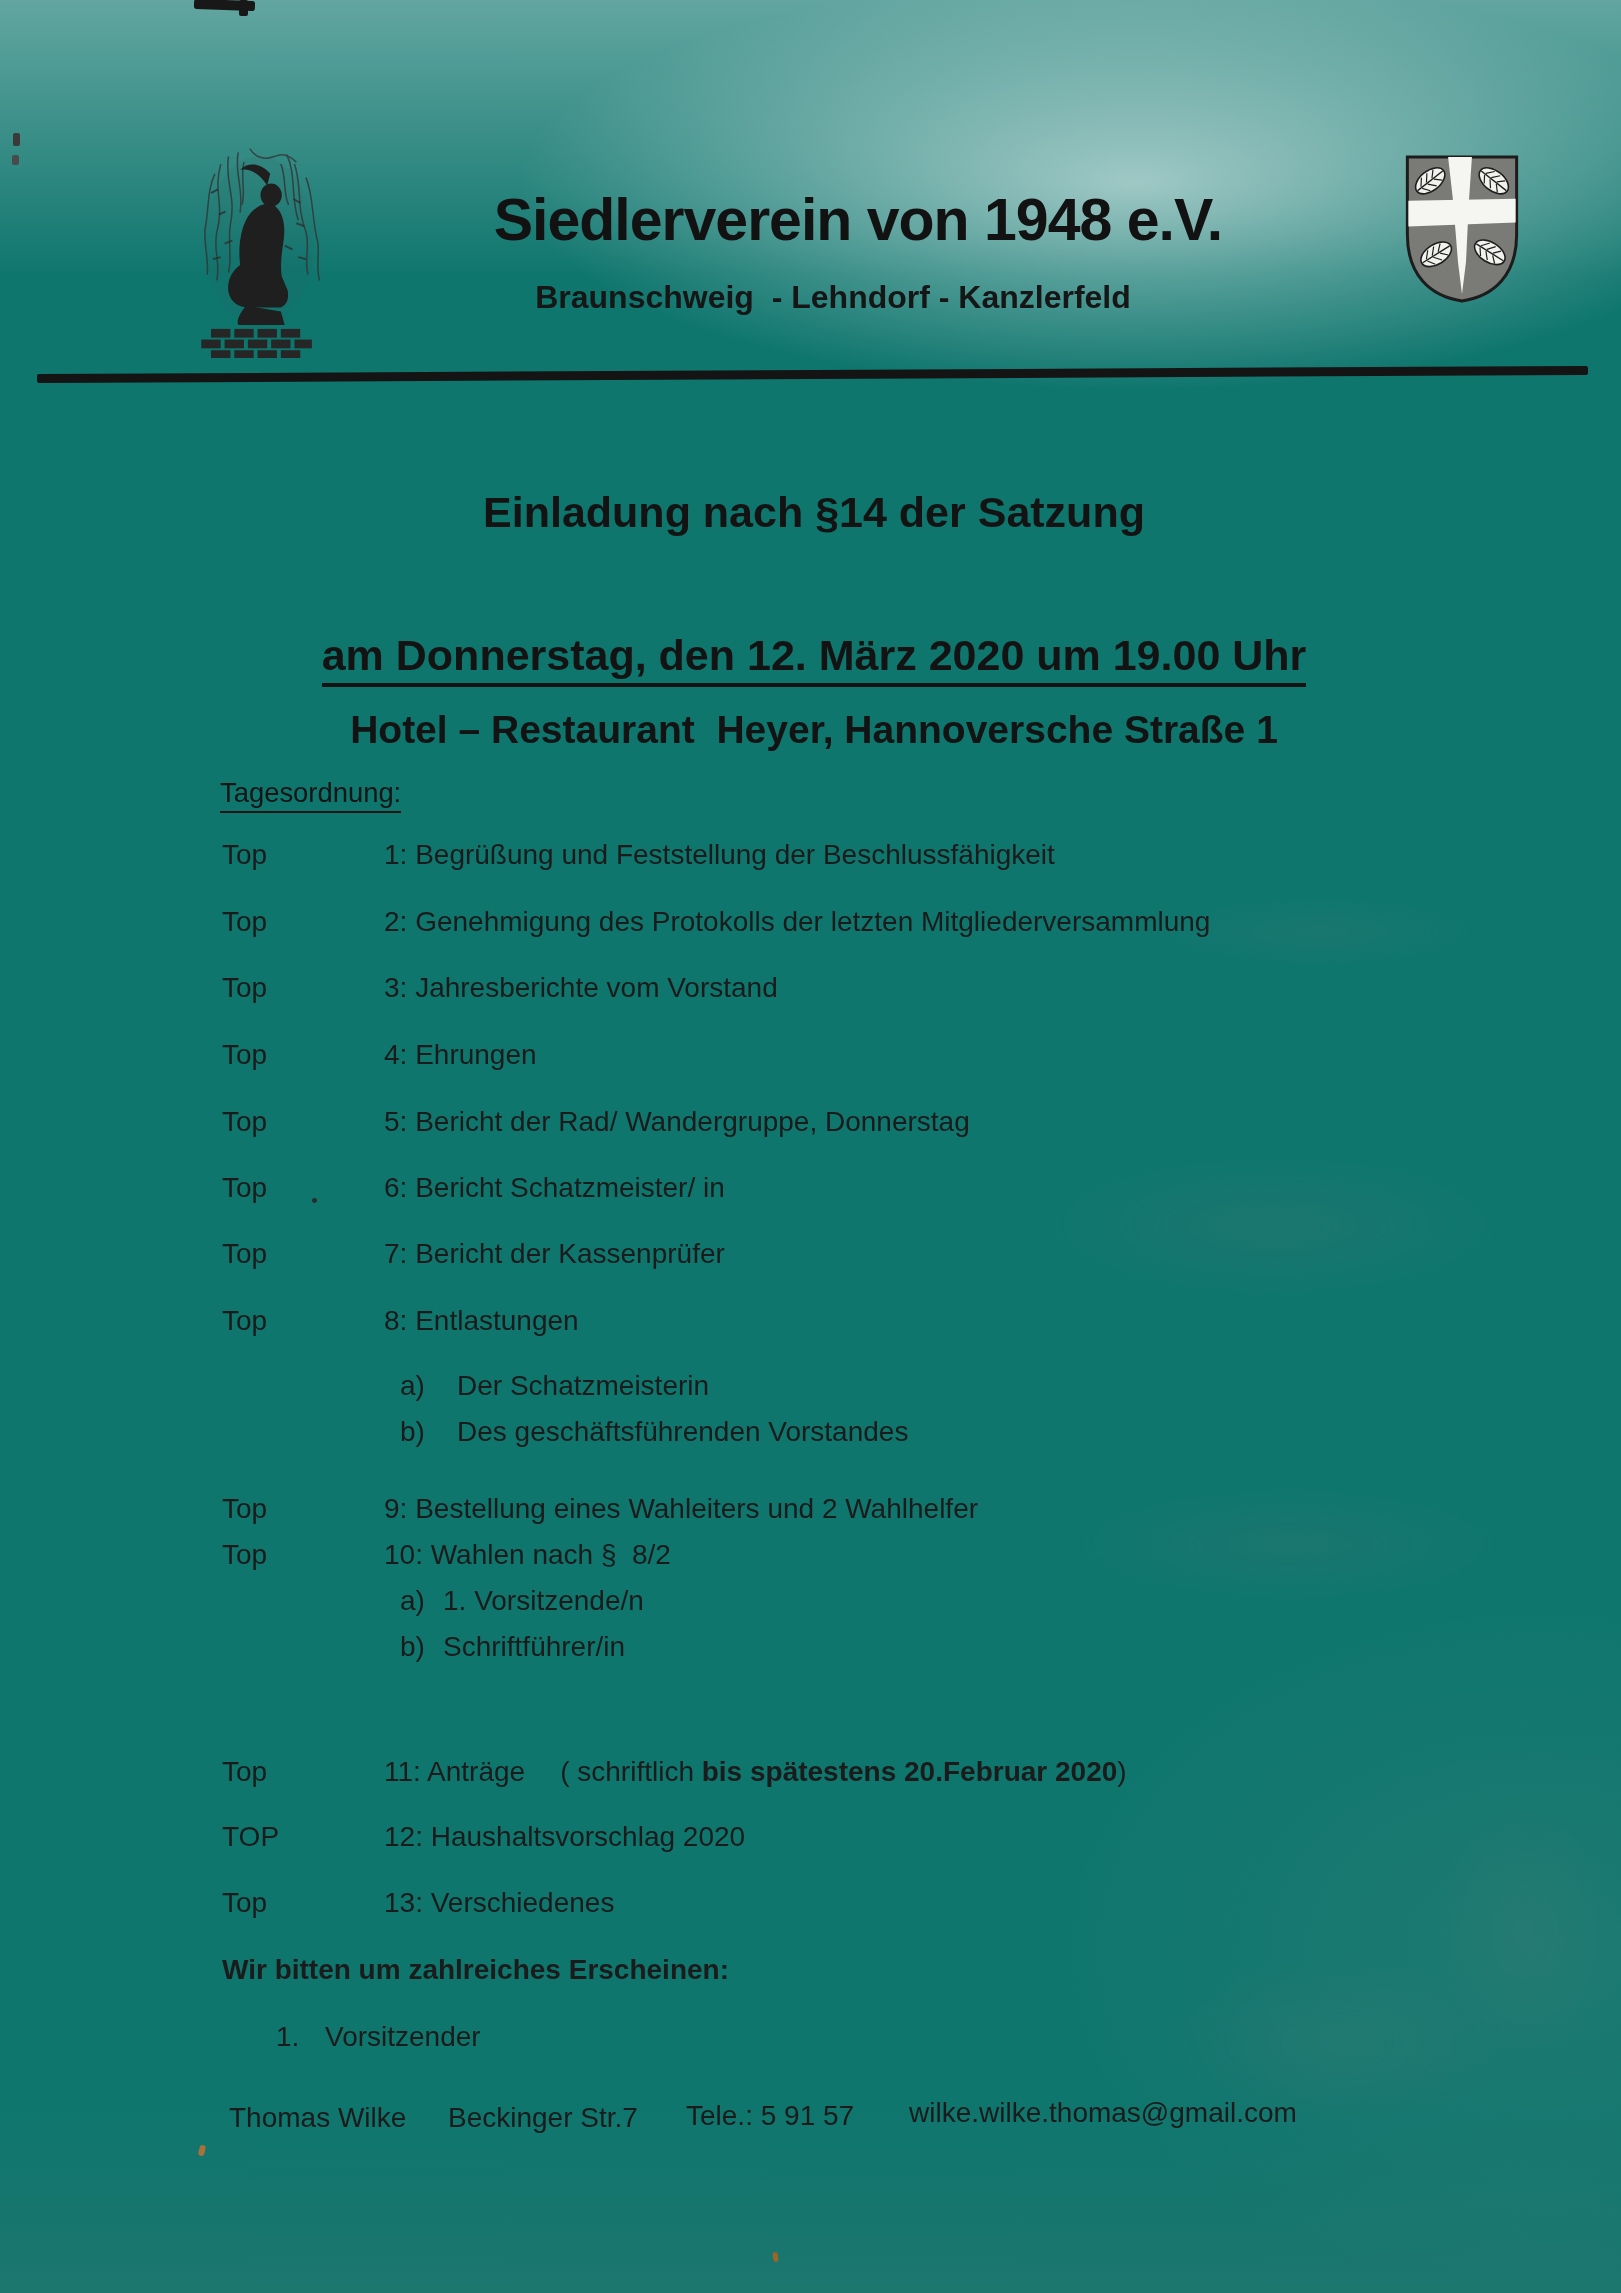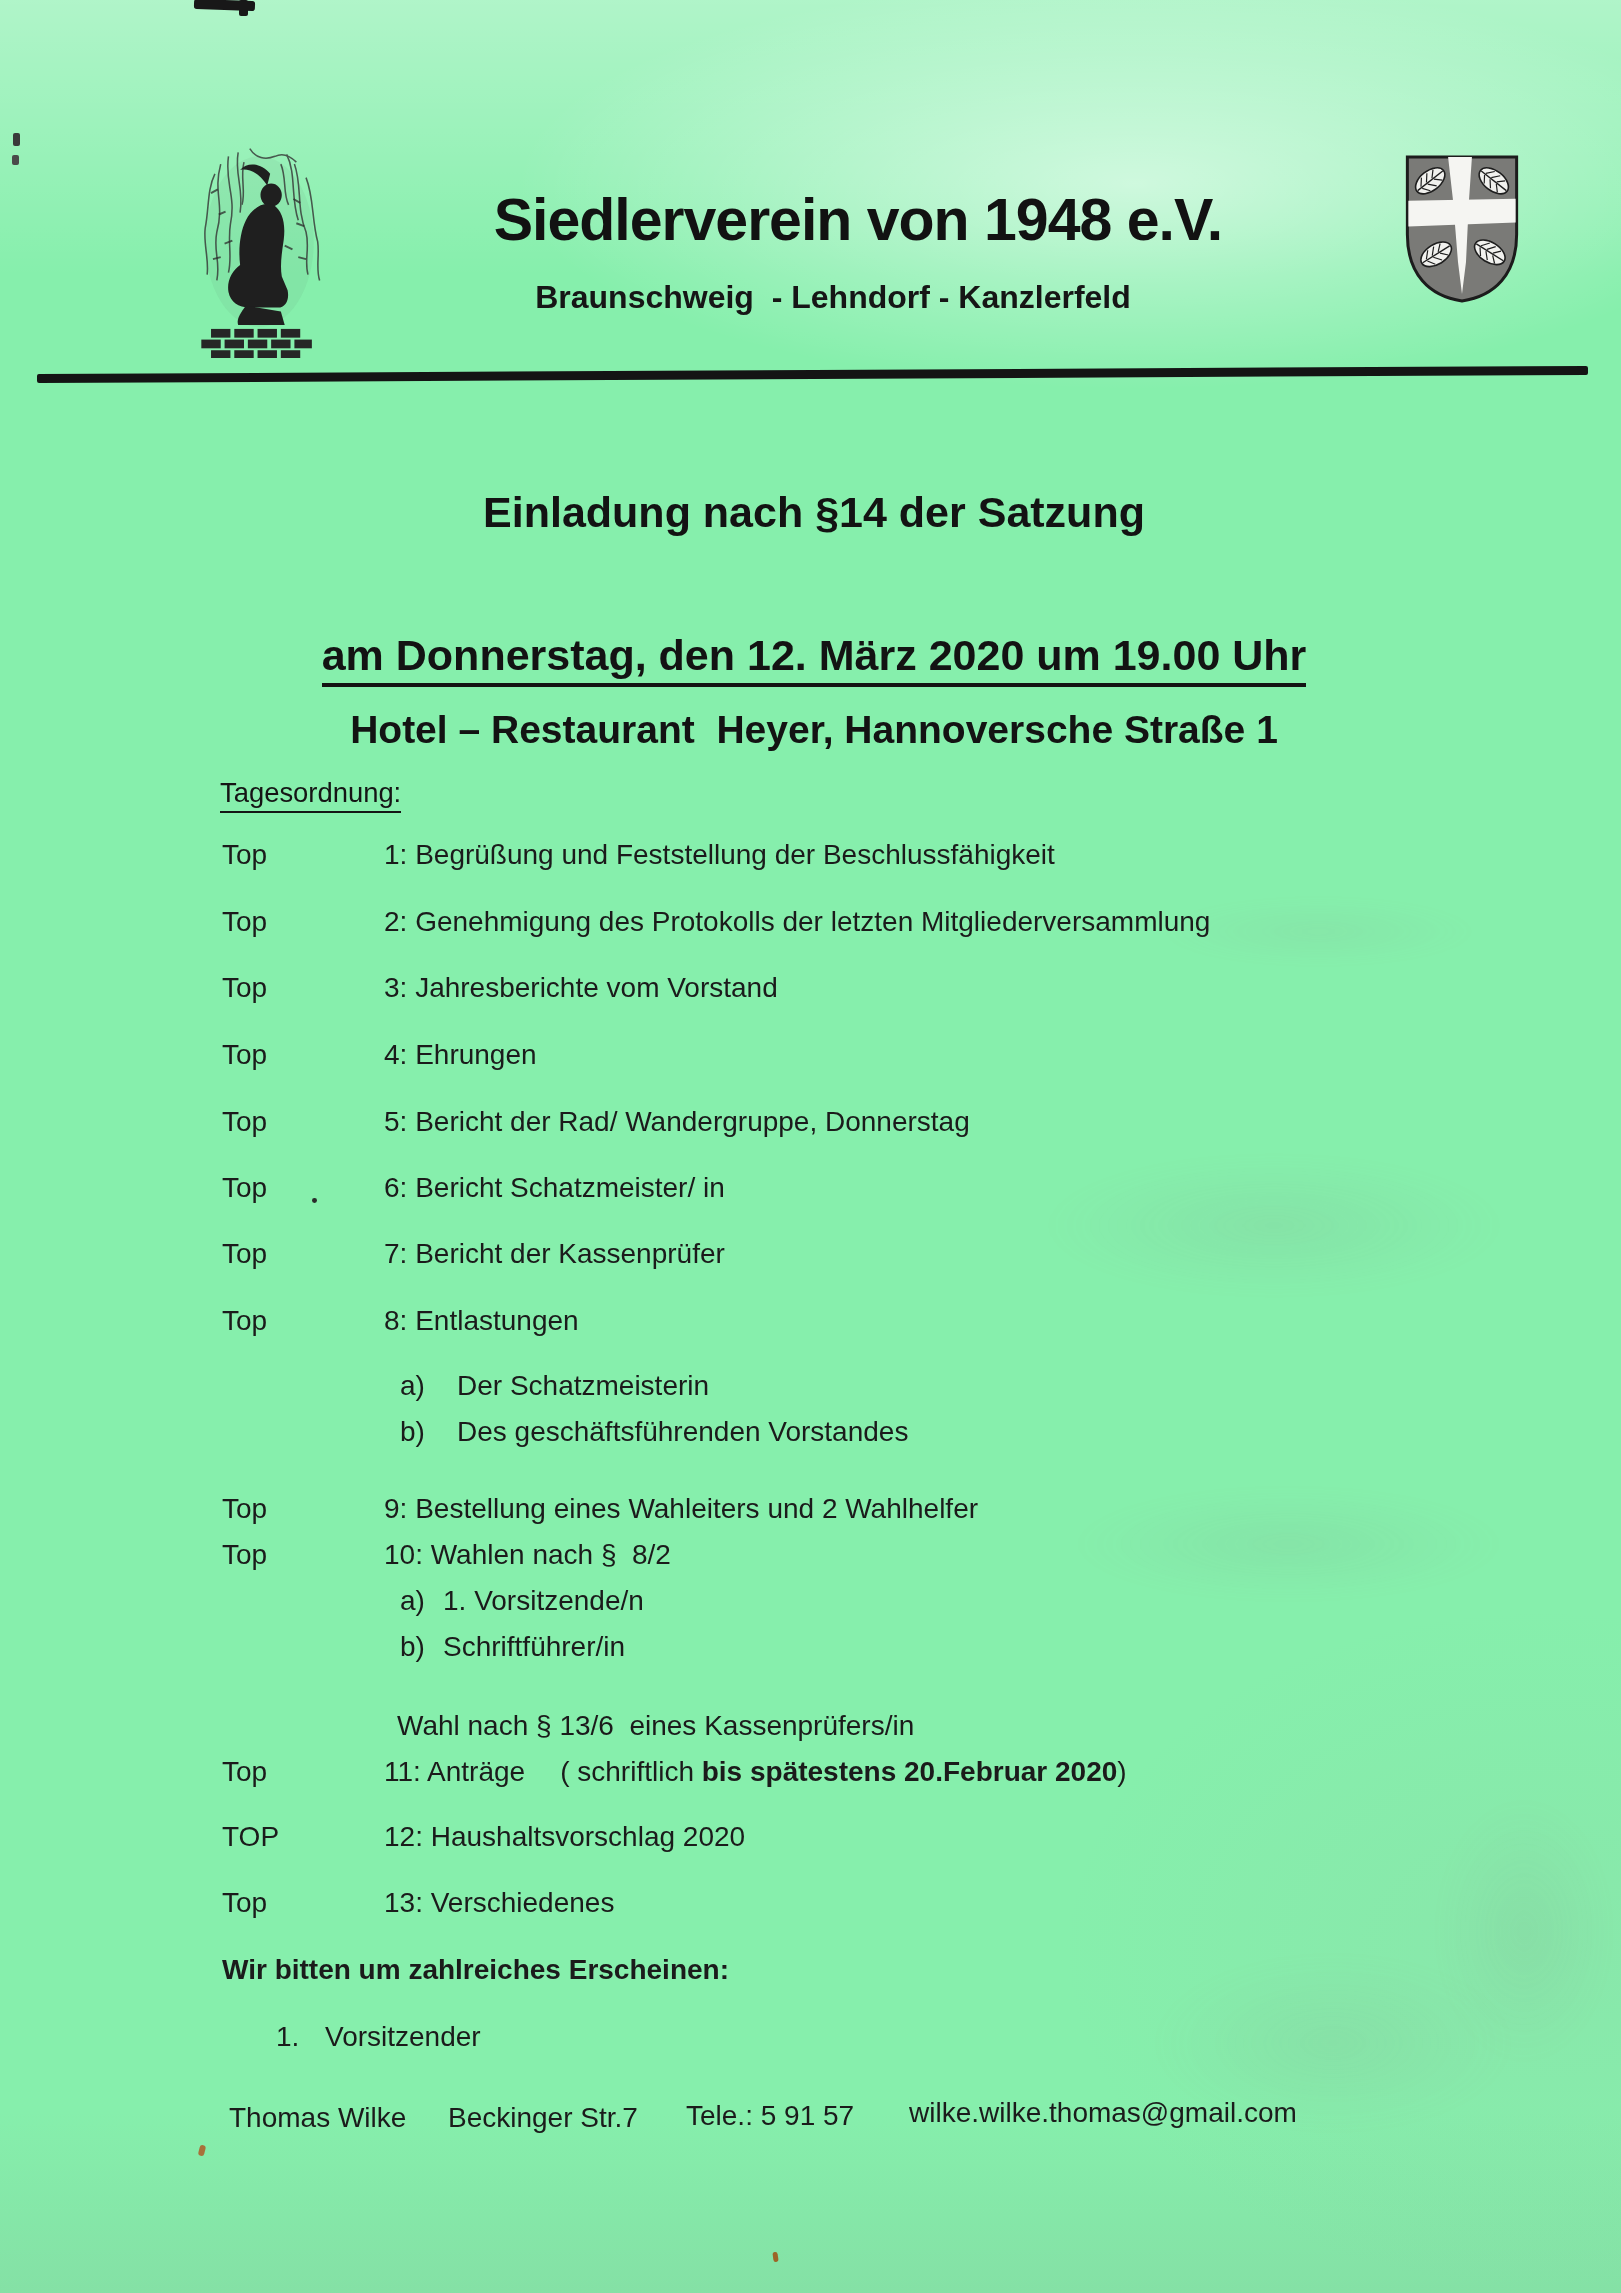--- a/index.html
+++ b/index.html
@@ -1,18 +1,18 @@
 <!DOCTYPE html>
 <html><head>
 <meta charset="utf-8">
 <style>
   html,body{margin:0;padding:0;background:#777;}
   .page{
     position:relative;width:1621px;height:2294px;margin:0 auto;
-    background:#86efac;overflow:hidden;
+    background:#0f766e;overflow:hidden;
     font-family:"Liberation Sans",sans-serif;color:#1b1b1b;
   }
   .page::before{ 
     content:"";position:absolute;inset:0;pointer-events:none;
     background:
       radial-gradient(ellipse 882px 294px at 70% 8%, rgba(255,255,255,.55), transparent 70%),
       radial-gradient(ellipse 686px 490px at 95% 85%, rgba(160,160,155,.10), transparent 70%),
       linear-gradient(180deg, rgba(255,255,255,.35) 0%, rgba(0,0,0,0) 12%, rgba(0,0,0,0) 92%, rgba(120,120,115,.12) 100%);
   }
   .abs{position:absolute;}
@@ -197,21 +197,20 @@
 
   <div class="abs row" style="top:1585px">
       <span class="sub-marker">a)</span>
       <span class="sub-text-b">1. Vorsitzende/n</span>
     </div>
   <div class="abs row" style="top:1631px">
       <span class="sub-marker">b)</span>
       <span class="sub-text-b">Schriftführer/in</span>
     </div>
 
-  <div class="abs wahl-note">Wahl nach § 13/6  eines Kassenprüfers/in</div>
 
   <div class="abs row" style="top:1756px">
     <span class="top-label">Top</span>
     <span class="item-text"><span>11: Anträge</span><span class="suffix"><span>( schriftlich </span><span class="bold">bis spätestens 20.Februar 2020</span><span>)</span></span></span>
   </div>
 
   <div class="abs row" style="top:1821px">
       <span class="top-label">TOP</span>
       <span class="item-text">12: Haushaltsvorschlag 2020</span>
     </div>

